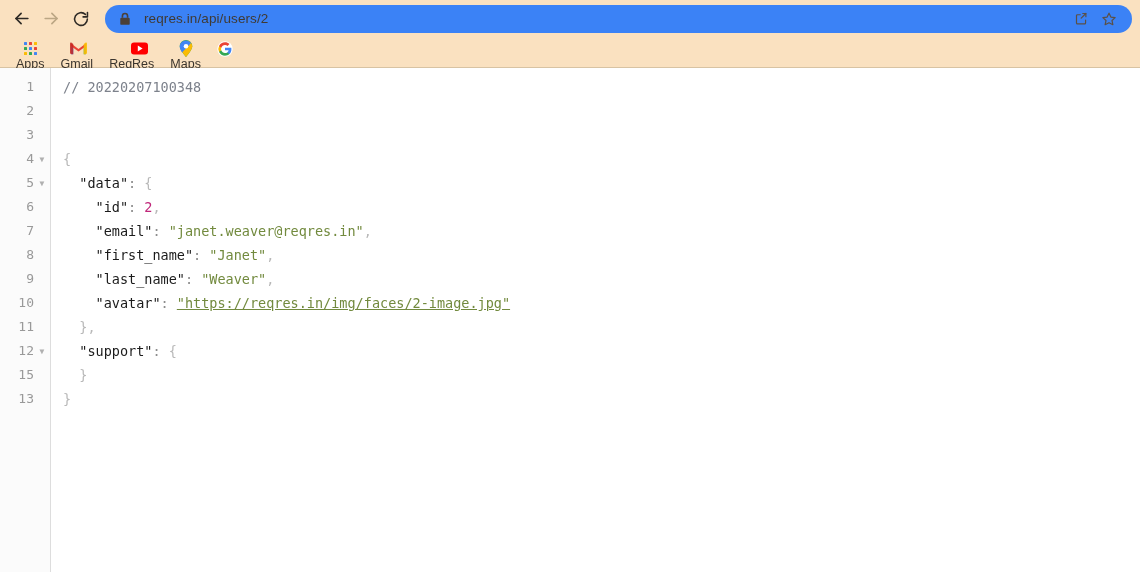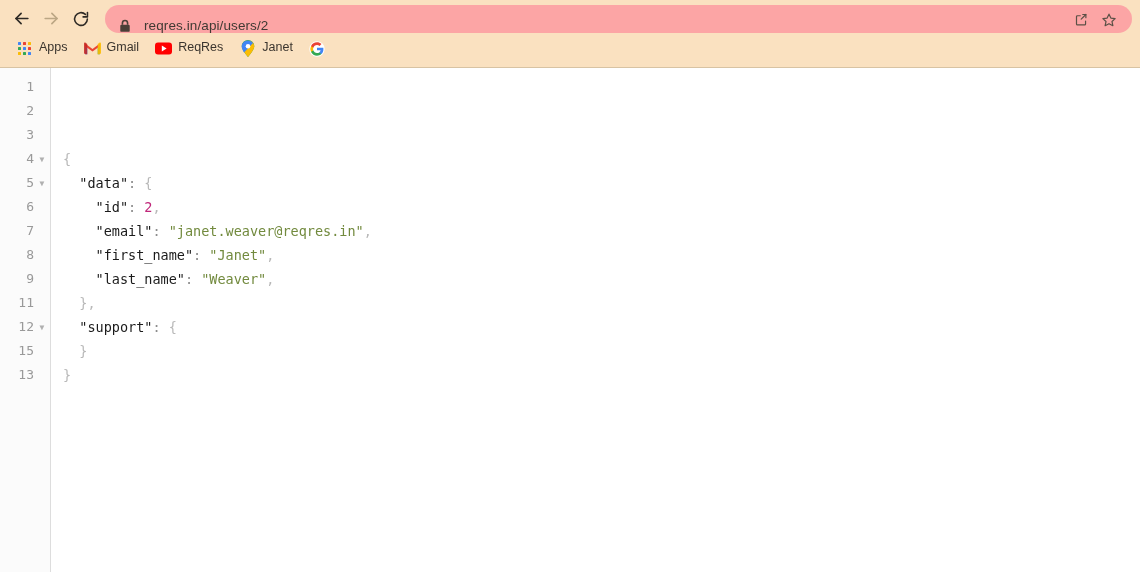--- a/index.html
+++ b/index.html
@@ -41,24 +41,24 @@
     border-radius: 50%;
     flex: 0 0 auto;
     cursor: pointer;
   }
   .nav-btn svg { display: block; }
 
   .omnibox {
     flex: 1 1 auto;
     height: 28px;
     margin-left: 9px;
-    background: #fca5a5;
+    background: #3b82f6;
     border-radius: 14px;
     display: flex;
-    align-items: flex-end;
+    align-items: center;
     padding: 0 10px 0 14px;
     box-sizing: border-box;
     min-width: 0;
     cursor: text;
   }
   .lock-icon {
     flex: 0 0 auto;
     display: flex;
     align-items: center;
     margin-right: 13px;
@@ -87,26 +87,27 @@
   
   .bookmarks-row {
     height: 30px;
     display: flex;
     align-items: center;
     padding-left: 12px;
     box-sizing: border-box;
   }
   .bookmark {
     display: flex;
-    align-items: flex-start;
+    align-items: flex-end;
     height: 24px;
     padding: 0 7px 0 4px;
     border-radius: 4px;
     margin-right: 5px;
     cursor: pointer;
+    flex-direction: column;
   }
   .bookmark .bm-icon {
     width: 17px;
     height: 17px;
     display: flex;
     align-items: center;
     justify-content: center;
     margin-right: 6px;
     flex: 0 0 auto;
   }
@@ -286,21 +287,21 @@
 
     <div class="bookmark">
       <span class="bm-icon">
         <svg width="14" height="17" viewBox="0 0 16 20">
           <path d="M8 20C8 20 15.4 11.6 15.4 7.4A7.4 7.4 0 0 0 0.6 7.4C0.6 11.6 8 20 8 20z" fill="#34a853"></path>
           <path d="M8 20s-3.3-3.8-5.4-7.3L11.1 1.6A7.4 7.4 0 0 1 15.4 7.4C15.4 11.6 8 20 8 20z" fill="#fbbc04"></path>
           <path d="M13.9 3.6 3.4 14.6C1.8 12.4 0.6 9.7 0.6 7.4a7.4 7.4 0 0 1 13.3-3.8z" fill="#4285f4"></path>
           <circle cx="8" cy="7.3" r="2.7" fill="#ffffff"></circle>
         </svg>
       </span>
-      <span class="bm-label">Janet</span>
+      <span class="bm-label">Maps</span>
     </div>
 
     <div class="bookmark">
       <span class="bm-icon">
         <svg width="16" height="16" viewBox="0 0 24 24">
           <circle cx="12" cy="12" r="11.5" fill="#ffffff"></circle>
           <path d="M21.6 12.2c0-.7-.06-1.4-.18-2.05H12v3.88h5.38a4.6 4.6 0 0 1-2 3.02v2.5h3.23c1.89-1.74 2.99-4.3 2.99-7.35z" fill="#4285f4"></path>
           <path d="M12 22c2.7 0 4.96-.9 6.61-2.43l-3.23-2.5c-.9.6-2.05.96-3.38.96-2.6 0-4.8-1.76-5.59-4.12H3.07v2.59A10 10 0 0 0 12 22z" fill="#34a853"></path>
           <path d="M6.41 13.9a6 6 0 0 1 0-3.83V7.48H3.07a10 10 0 0 0 0 9.01z" fill="#fbbc05"></path>
           <path d="M12 5.95c1.47 0 2.79.5 3.83 1.5l2.86-2.86C16.95 2.98 14.7 2 12 2A10 10 0 0 0 3.07 7.48l3.34 2.59C7.2 7.71 9.4 5.95 12 5.95z" fill="#ea4335"></path>
@@ -308,27 +309,28 @@
       </span>
       <span class="bm-label"></span>
     </div>
 
   </div>
 </div>
 
 <div class="page">
   <div class="gutter"></div>
   <div class="code" id="code-lines">
-      <div class="line"><span class="ln">1</span><span class="fold"></span></div>
+      <div class="line"><span class="ln">1</span><span class="fold"></span><span class="ltext"><span class="tok-comment">// 20220207100348</span></span></div>
       <div class="line"><span class="ln">2</span><span class="fold"></span></div>
       <div class="line"><span class="ln">3</span><span class="fold"></span><span class="ltext"></span></div>
       <div class="line"><span class="ln">4</span><span class="fold">▼</span><span class="ltext"><span class="tok-punct">{</span></span></div>
       <div class="line"><span class="ln">5</span><span class="fold">▼</span><span class="ltext"><span class="tok-key">  "data"</span><span class="tok-colon">: </span><span class="tok-punct">{</span></span></div>
       <div class="line"><span class="ln">6</span><span class="fold"></span><span class="ltext"><span class="tok-key">    "id"</span><span class="tok-colon">: </span><span class="tok-number">2</span><span class="tok-punct">,</span></span></div>
       <div class="line"><span class="ln">7</span><span class="fold"></span><span class="ltext"><span class="tok-key">    "email"</span><span class="tok-colon">: </span><span class="tok-string">"janet.weaver@reqres.in"</span><span class="tok-punct">,</span></span></div>
       <div class="line"><span class="ln">8</span><span class="fold"></span><span class="ltext"><span class="tok-key">    "first_name"</span><span class="tok-colon">: </span><span class="tok-string">"Janet"</span><span class="tok-punct">,</span></span></div>
       <div class="line"><span class="ln">9</span><span class="fold"></span><span class="ltext"><span class="tok-key">    "last_name"</span><span class="tok-colon">: </span><span class="tok-string">"Weaver"</span><span class="tok-punct">,</span></span></div>
+      <div class="line"><span class="ln">10</span><span class="fold"></span><span class="ltext"><span class="tok-key">    "avatar"</span><span class="tok-colon">: </span><span class="tok-link">"https://reqres.in/img/faces/2-image.jpg"</span></span></div>
       <div class="line"><span class="ln">11</span><span class="fold"></span><span class="ltext"><span class="tok-punct">  },</span></span></div>
       <div class="line"><span class="ln">12</span><span class="fold">▼</span><span class="ltext"><span class="tok-key">  "support"</span><span class="tok-colon">: </span><span class="tok-punct">{</span></span></div>
       <div class="line"><span class="ln">15</span><span class="fold"></span><span class="ltext"><span class="tok-punct">  }</span></span></div>
       <div class="line"><span class="ln">13</span><span class="fold"></span><span class="ltext"><span class="tok-punct">}</span></span></div>
     </div>
 </div>
 
 </body></html>

